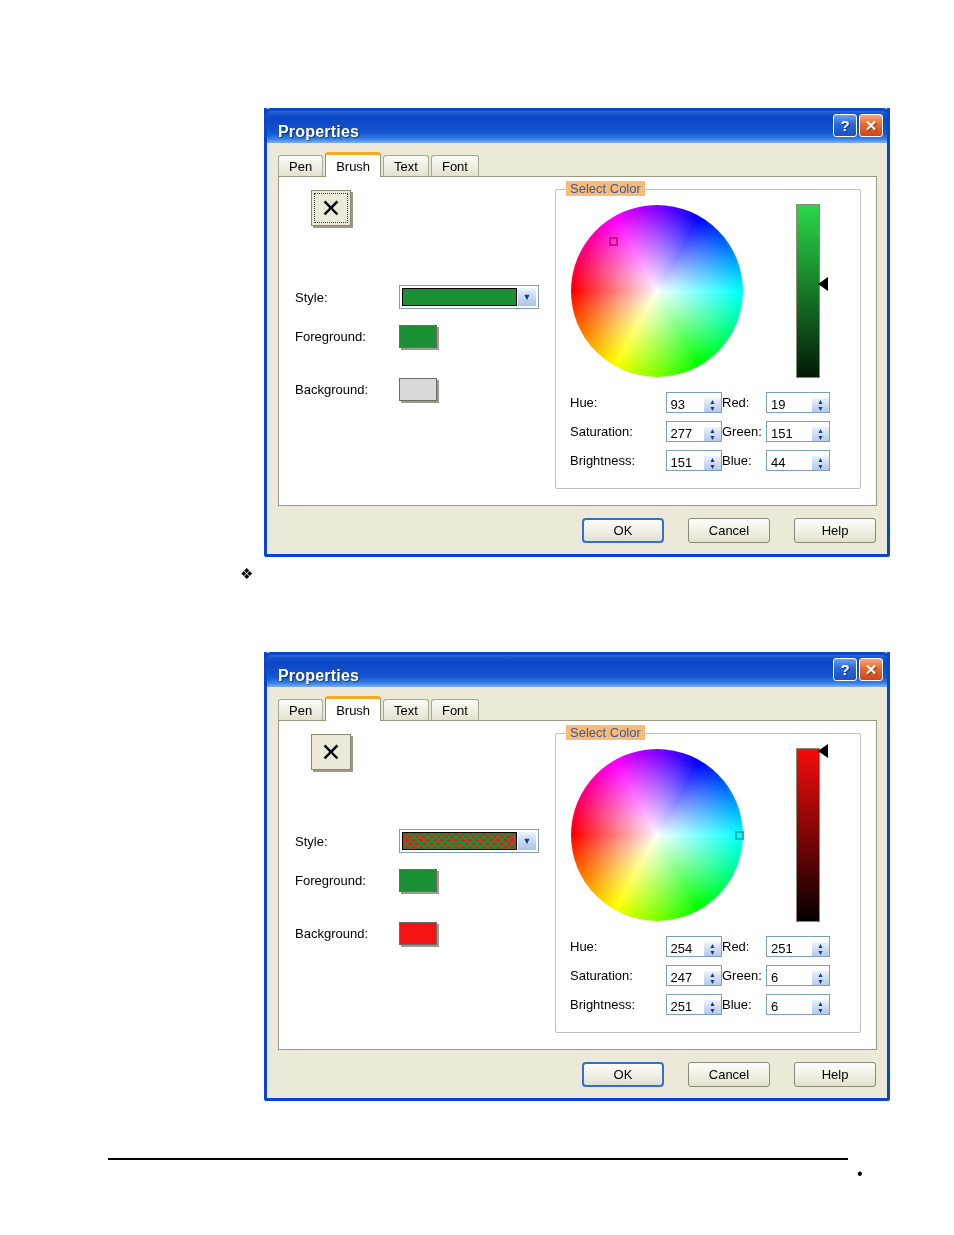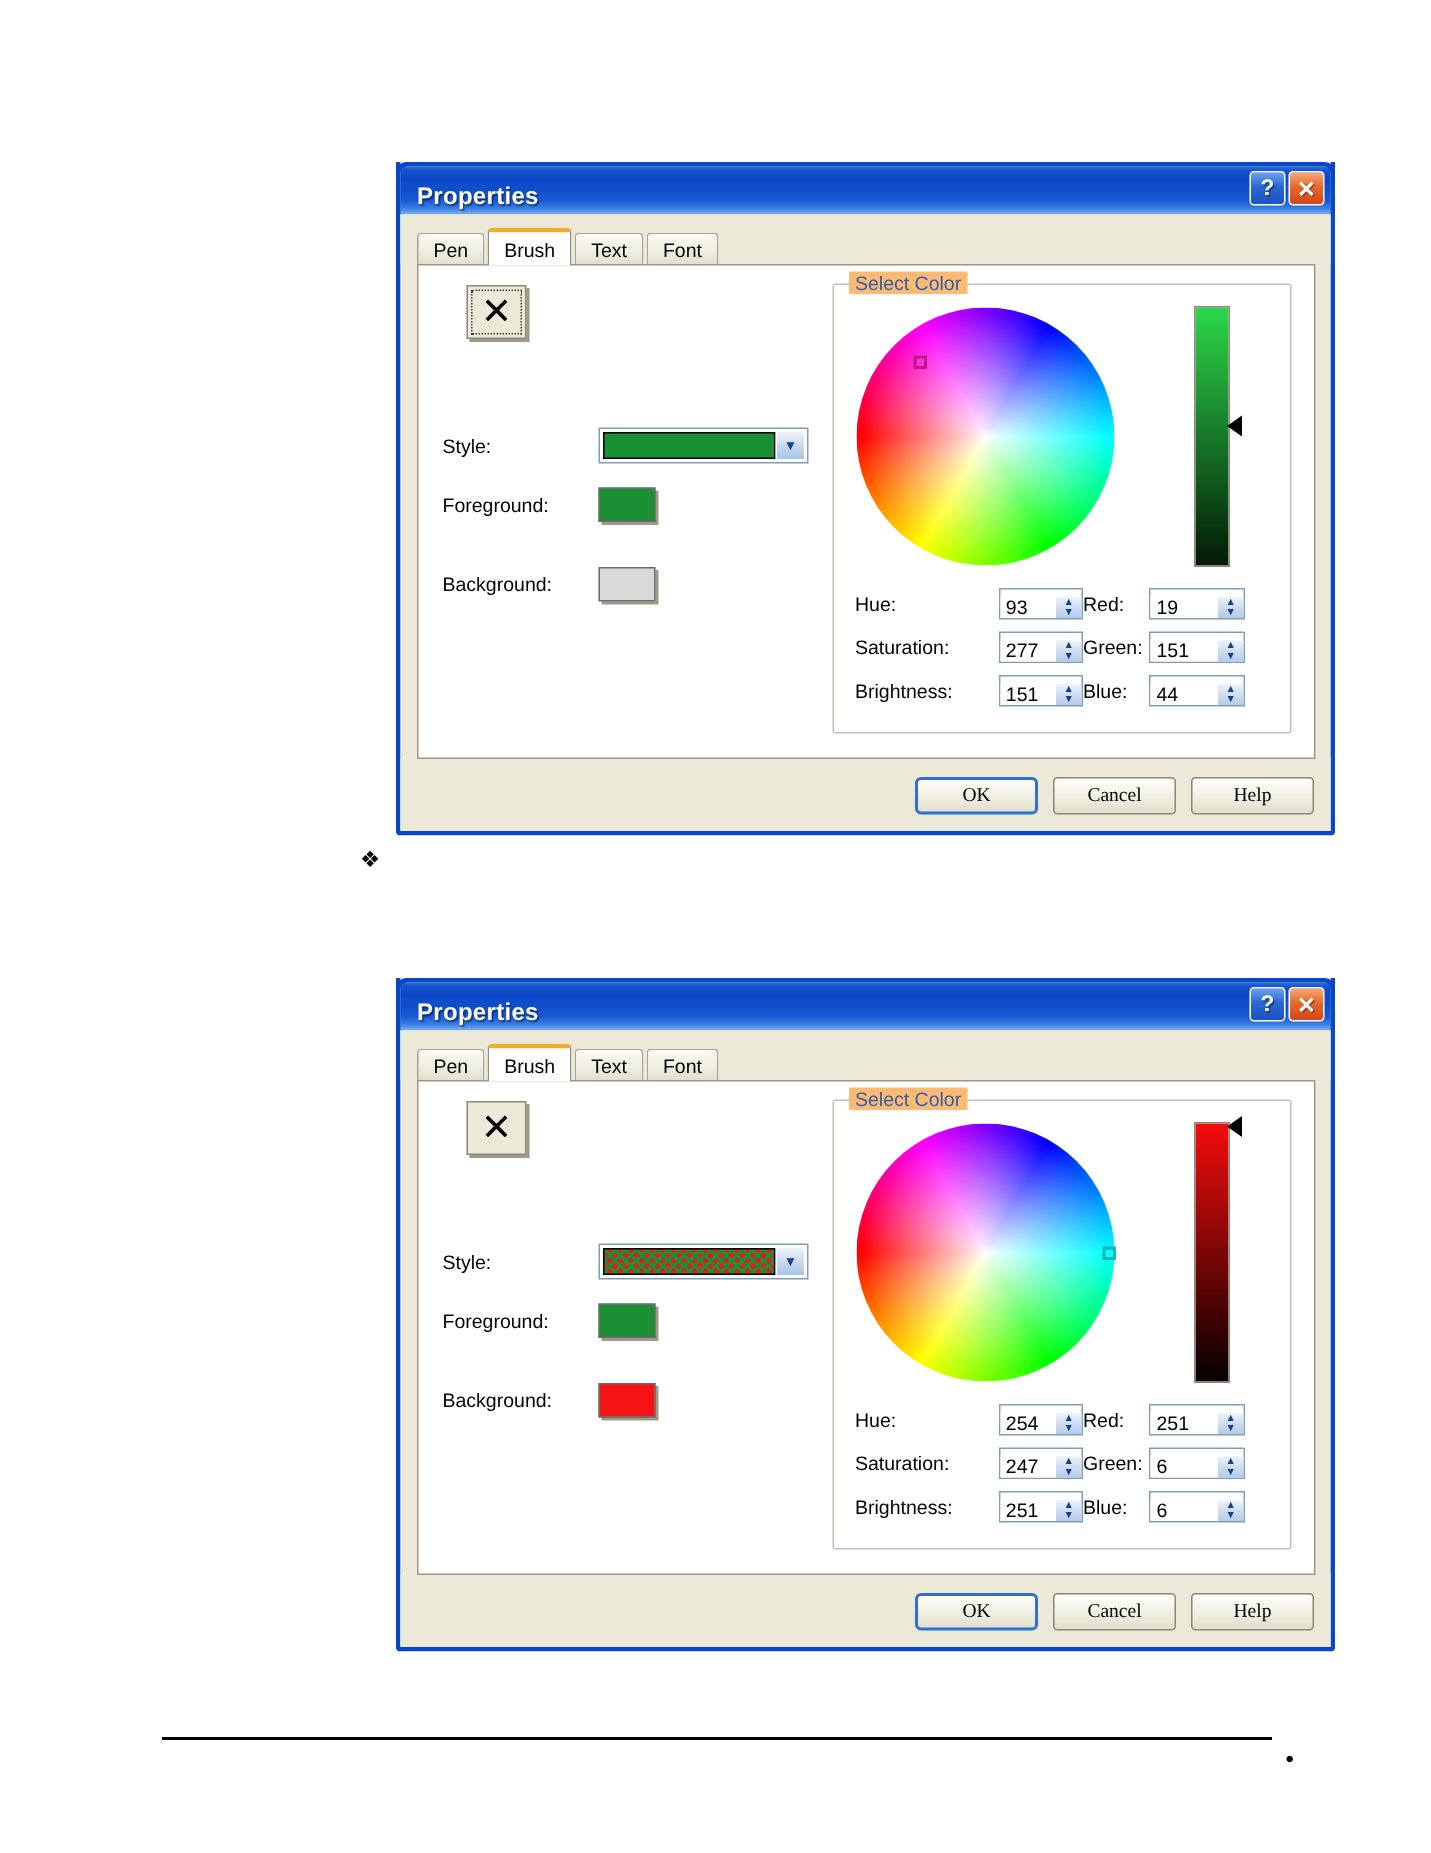--- a/index.html
+++ b/index.html
@@ -328,23 +328,22 @@
     line-height: 7px;
   }
 
   
   .buttonbar {
     height: 48px;
     display: flex;
     align-items: center;
     justify-content: flex-end;
     padding-right: 11px;
-    gap: 10px;
+    gap: 24px;
     background: #ece9d8;
-    font-family: Liberation Serif, serif;
   }
   .btn {
     width: 82px;
     height: 25px;
     font-size: 13px;
     color: #000;
     background: linear-gradient(to bottom, #fefefb 0%, #f3f1e6 48%, #e2dfcd 100%);
     border: 1px solid #8b8878;
     border-radius: 3px;
     display: flex;

